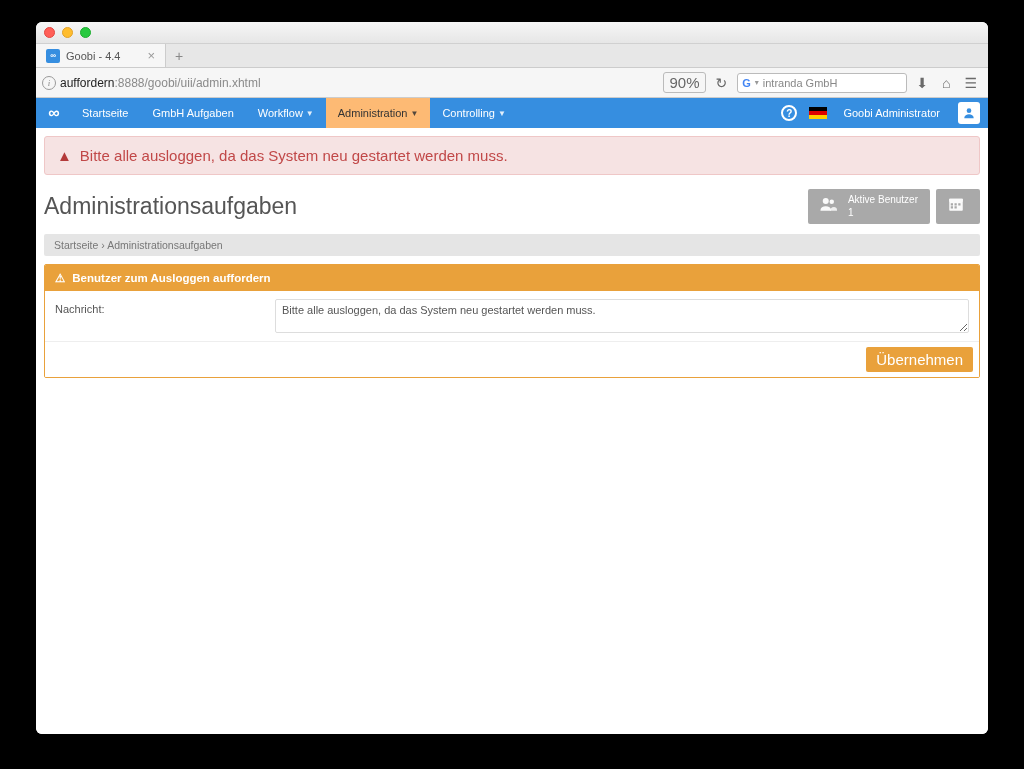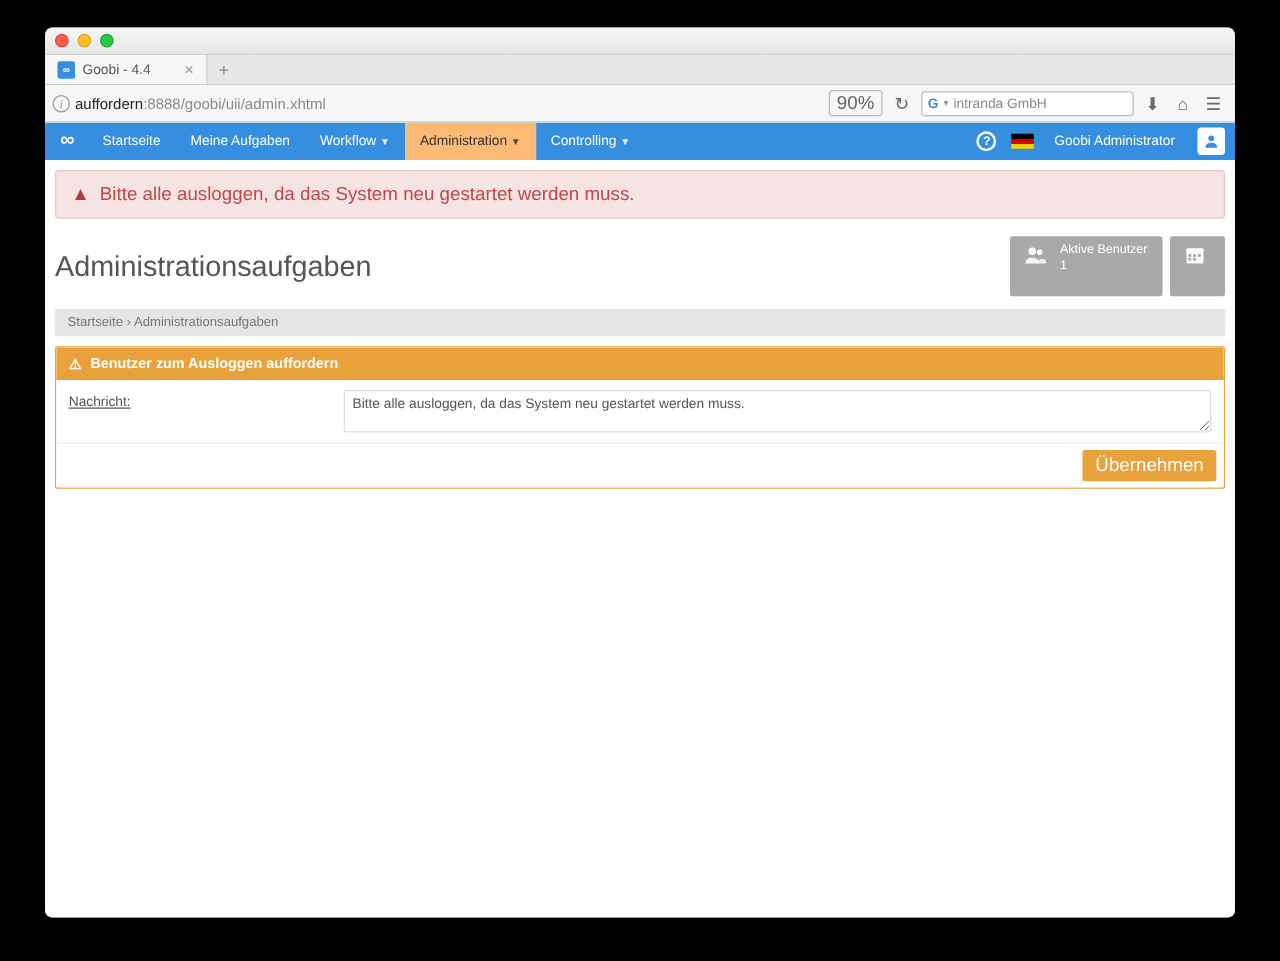--- a/index.html
+++ b/index.html
@@ -107,21 +107,21 @@
   .warn-tri { color:#b33a3a;font-size:15px; }
 
   .head-row {
     display:flex;align-items:center;justify-content:space-between;
     padding: 14px 8px 10px 8px;
   }
   .page-title { font-size:23px;font-weight:400;color:#555; }
   .stat-cards { display:flex; gap:6px; }
   .stat {
     background:#a9a9a9;color:#fff;display:flex;align-items:center;gap:8px;
-    padding:5px 12px 18px 8px;border-radius:2px;font-size:10px;min-height:34px;
+    padding:5px 12px 5px 8px;border-radius:2px;font-size:10px;min-height:34px;
   }
   .stat .bigic { font-size:18px;opacity:0.95;width:24px;text-align:center;}
   .stat .lines { display:flex;flex-direction:column;line-height:1.25;}
 
   .crumbs {
     background:#e5e5e5;color:#777;font-size:10.5px;
     padding:5px 10px;margin:0 8px;border-radius:2px;
   }
   .crumbs a { color:#777; }
 
@@ -129,21 +129,21 @@
     margin:8px;border:1px solid #e9a13b;border-radius:2px;overflow:hidden;
   }
   .panel-hd {
     background:#e9a13b;color:#fff;font-size:11.5px;font-weight:600;
     padding:6px 10px;display:flex;align-items:center;gap:7px;
   }
   .panel-body { background:#fff; }
   .form-row {
     display:flex;align-items:flex-start;padding:8px 10px;border-bottom:1px solid #eee;
   }
-  .form-label { width:220px;font-size:11px;color:#555;padding-top:4px;text-decoration:underline;}
+  .form-label { width:220px;font-size:11px;color:#555;padding-top:4px;}
   .msg-input {
     flex:1;border:1px solid #ddd;border-radius:2px;padding:4px 6px;
     font-size:11px;color:#555;resize:vertical;min-height:22px;
     font-family:inherit;
   }
   .panel-foot {
     display:flex;justify-content:flex-end;padding:5px 6px;
   }
   .btn-submit {
     background:#e9a13b;color:#fff;border:none;padding:4px 10px;
@@ -192,21 +192,21 @@
   <div class="content">
 
     <div class="appnav">
       <div class="logo">
         <span class="logo-sym">∞</span>
       </div>
       <div class="nav-item">
         <span>Startseite</span>
       </div>
       <div class="nav-item">
-        <span>Meine Aufgaben</span>
+        <span>GmbH Aufgaben</span>
       </div>
       <div class="nav-item">
         <span>Workflow</span>
         <span class="caret">▼</span>
       </div>
       <div class="nav-item active">
         <span>Administration</span>
         <span class="caret">▼</span>
       </div>
       <div class="nav-item">

